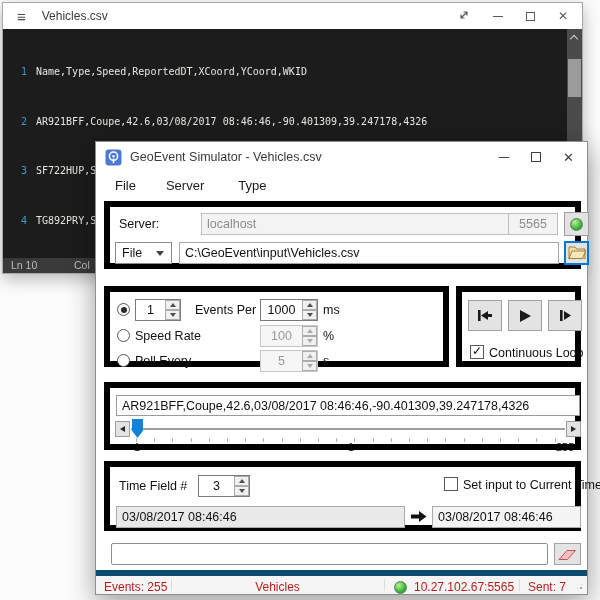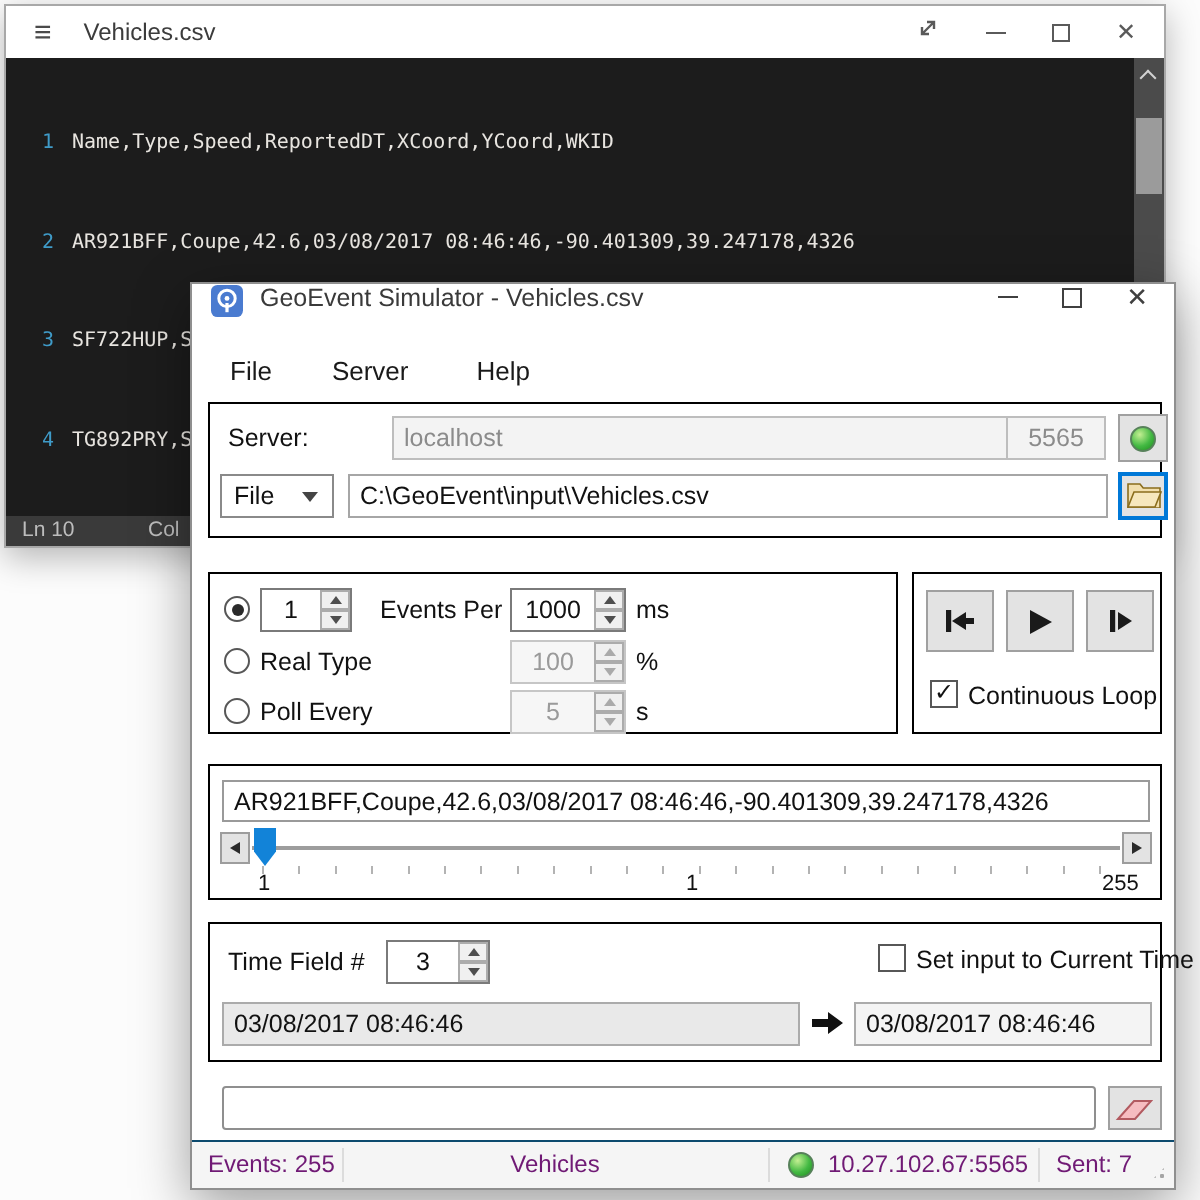--- a/index.html
+++ b/index.html
@@ -28,30 +28,30 @@
     border-left:1.5px solid #d2d2d2; border-top:1.5px solid #d2d2d2; transform:rotate(45deg); }
   .ed-thumb { position:absolute; left:1px; right:1px; top:30px; height:38px; background:#9b9b9b; }
   .ed-status { position:absolute; left:0; bottom:0; right:0; height:15px; background:#3a3a3a;
     font-size:10.5px; color:#bdbdbd; }
   .ed-status span { position:absolute; top:1px; }
 
   
   .sim-win { position:absolute; left:95px; top:141px; width:493px; height:454px; background:#fff;
     border:1px solid #8f8f8f; box-shadow:0 8px 26px rgba(0,0,0,.38); font-size:12.5px; color:#111; }
   .sim-titlebar { position:absolute; left:0; top:0; right:0; height:30px; background:#fff;
-    display:flex; align-items:flex-start; }
+    display:flex; align-items:center; }
   .sim-icon { margin-left:9px; width:17px; height:17px; flex:none; }
   .sim-title { margin-left:8px; font-size:12.5px; color:#3a3a3a; }
   .sim-controls { margin-left:auto; display:flex; align-items:center; gap:22px; padding-right:13px; }
   .sim-controls .glyph { color:#404040; font-size:13px; line-height:1; }
   .menubar { position:absolute; left:0; top:30px; right:0; height:26px; display:flex; align-items:center;
     padding-left:10px; }
   .menu-item { padding:4px 9px; font-size:13px; color:#1a1a1a; }
 
-  .grp { position:absolute; border:1px solid #000000; }
+  .grp { position:absolute; border:6px solid #000000; }
   .lbl { position:absolute; white-space:nowrap; font-size:12.5px; color:#111; }
 
   .field { position:absolute; border:1px solid #a6a6a6; background:#fff; height:22px; line-height:20px;
     padding-left:5px; font-size:12.5px; white-space:nowrap; overflow:hidden; }
   .field.dis { background:#f3f3f3; color:#8b8b8b; border-color:#bdbdbd; }
   .field.gray { background:#e9e9e9; color:#111; border-color:#ababab; }
   .field.lightgray { background:#f4f4f4; color:#111; border-color:#ababab; }
   .field.center { text-align:center; padding-left:0; }
 
   .btn { position:absolute; background:#e3e3e3; border:1px solid #a0a0a0; display:flex;
@@ -95,21 +95,21 @@
     border-right:5px solid #2a2a2a; }
   .tri-r { width:0; height:0; border-top:3.5px solid transparent; border-bottom:3.5px solid transparent;
     border-left:5px solid #2a2a2a; }
   .thumb { position:absolute; width:11px; height:19px; background:#1283d8;
     clip-path:polygon(0 0,100% 0,100% 62%,50% 100%,0 62%); }
   .ticks { position:absolute; height:4px;
     background:repeating-linear-gradient(to right, #b3b3b3 0 1px, transparent 1px 18.2px); }
   .tick-lbl { position:absolute; font-size:11px; color:#111; }
 
   .statusbar { position:absolute; left:0; right:0; bottom:0; height:24px; background:#f5f5f5;
-    border-top:1px solid #0c4a6e; font-size:12px; color:#701a75; }
+    border-top:6px solid #0c4a6e; font-size:12px; color:#b91c1c; }
   .sep { position:absolute; top:3px; bottom:3px; width:1px; background:#dcdcdc; }
   .grip { position:absolute; right:3px; bottom:3px; width:9px; height:9px;
     background:radial-gradient(#a5a5a5 1px, transparent 1.2px); background-size:4px 4px;
     clip-path:polygon(100% 0,100% 100%,0 100%); }
 </style>
 </head>
 <body>
 
 <div class="editor-win">
   <div class="ed-titlebar">
@@ -170,21 +170,21 @@
     <span class="sim-controls">
       <span class="mini-bar" style="background:#404040;"></span>
       <span class="max-box" style="border-color:#404040;width:10px;height:10px;"></span>
       <span class="glyph">✕</span>
     </span>
   </div>
 
   <div class="menubar">
     <span class="menu-item">File</span>
     <span class="menu-item" style="margin-left:12px;">Server</span>
-    <span class="menu-item" style="margin-left:16px;">Help</span>
+    <span class="menu-item" style="margin-left:16px;">Type</span>
   </div>
 
   <div class="grp" style="left:8px; top:59px; width:477px; height:68px;">
     <span class="lbl" style="left:9px; top:10px;">Server:</span>
     <div class="field dis" style="left:57px; top:6px; width:335px;margin-left:34px;">localhost</div>
     <div class="field dis center" style="left:398px; top:6px; width:50px;">5565</div>
     <div class="btn" style="left:454px; top:5px; width:25px; height:24px;">
       <span class="led" style="width:13px; height:13px;"></span>
     </div>
     <div class="dropdown" style="left:5px; top:35px; width:57px;">
@@ -223,21 +223,21 @@
             <i class="tri-up"></i>
           </div>
           <div class="sb">
             <i class="tri-dn"></i>
           </div>
         </div>
     </div>
     <span class="lbl" style="left:213px; top:11px;">ms</span>
 
     <span class="radio" style="left:7px; top:37px;"></span>
-    <span class="lbl" style="left:25px; top:37px;">Real Type</span>
+    <span class="lbl" style="left:25px; top:37px;">Speed Rate</span>
     <div class="spin dis" style="left:150px; top:33px; width:58px;">
       <div class="spin-val">100</div>
       <div class="spin-ud">
           <div class="sb">
             <i class="tri-up"></i>
           </div>
           <div class="sb">
             <i class="tri-dn"></i>
           </div>
         </div>

